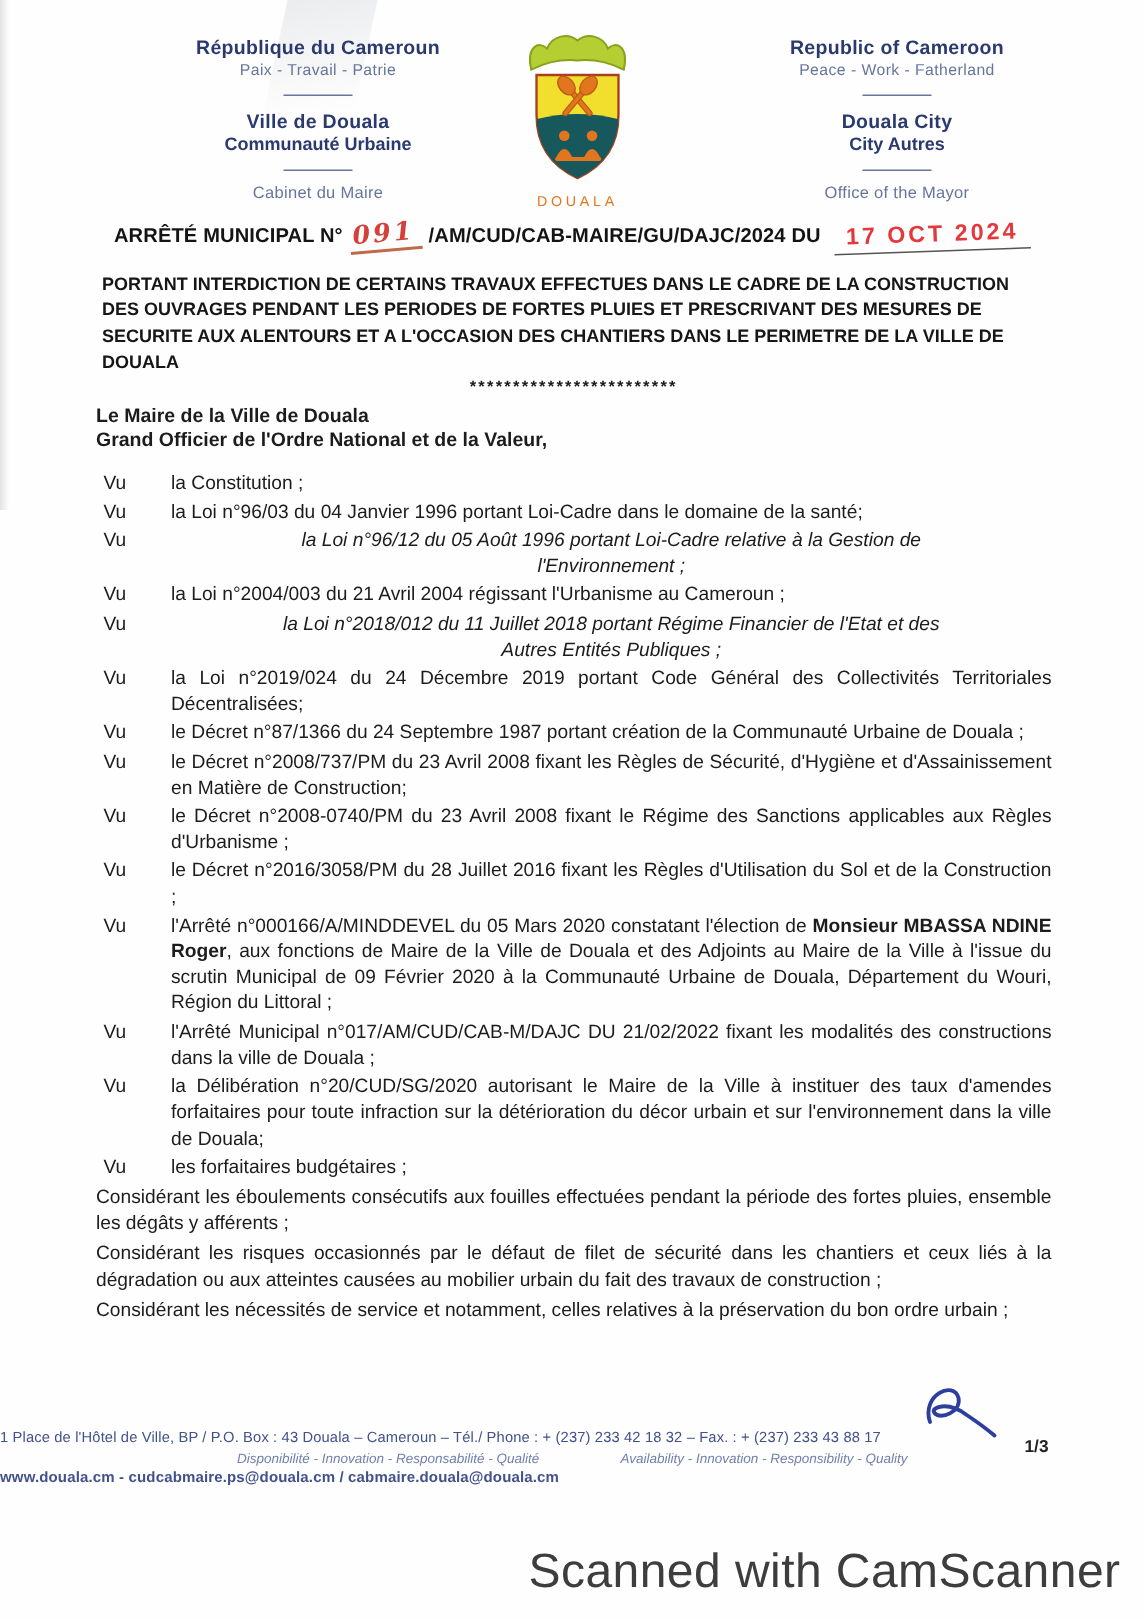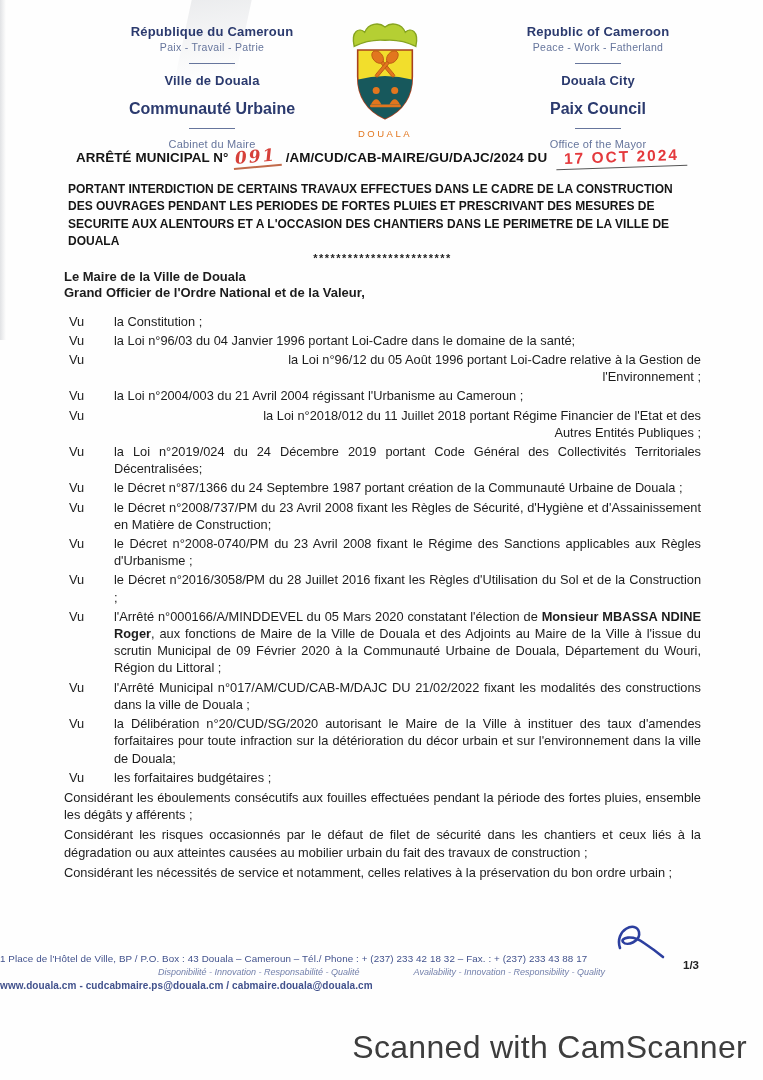--- a/index.html
+++ b/index.html
@@ -22,21 +22,21 @@
     background:linear-gradient(90deg, rgba(140,145,155,.25), rgba(255,255,255,0));
     pointer-events:none;
   }
 
   
   .hdr-col { position:absolute; top:24px; text-align:center; }
   .hdr-col.left  { left:78px;  width:268px; }
   .hdr-col.right { left:478px; width:240px; }
   .hdr-bold   { font-size:13px; font-weight:bold; color:var(--navy); letter-spacing:.2px; }
   .hdr-sub    { font-size:10.5px; color:var(--header-sub); margin-top:2px; letter-spacing:.3px; }
-  .hdr-mid    { font-size:16px; font-weight:bold; color:var(--navy); margin-top:12px; }
+  .hdr-mid    { font-size:12px; font-weight:bold; color:var(--navy); margin-top:1px; }
   .hdr-rule   { width:46px; border-top:1.2px solid var(--header-sub); margin:10px auto 9px; }
   .hdr-office { font-size:11px; color:var(--header-sub); letter-spacing:.2px; }
 
   .hdr-emblem { position:absolute; left:341px; top:20px; width:88px; text-align:center; }
   .emblem-caption {
     font-size:9.5px; font-weight:normal; color:var(--emblem-orange);
     letter-spacing:2.5px; margin-top:0px;
   }
 
   
@@ -62,21 +62,21 @@
   .subject {
     text-align:left; font-weight:bold; font-size:12px; line-height:17.4px;
     color:#161616; padding:0 4px;
   }
   .stars { text-align:center; font-weight:bold; letter-spacing:1.5px; font-size:11px; line-height:12px; margin-top:1px; }
   .salutation { font-weight:bold; font-size:13px; line-height:16.5px; margin:5px 0 11px; }
 
   .vu-row { display:flex; margin-bottom:2px; }
   .vu-label { flex:none; width:50px; padding-left:5px; }
   .vu-text { flex:1; text-align:justify; }
-  .vu-text.ragged { text-align:right; }
+  .vu-text.ragged { text-align:center;font-style:italic; }
 
   .considerant { text-align:justify; margin-top:3px; }
   .considerant.gap { }
 
   
   .signature { position:absolute; left:610px; top:916px; width:62px; height:46px; }
 
   
   .ftr { position:absolute; top:953px; left:0; right:0; text-align:left; color:var(--footer); }
   .ftr-line1 { font-size:9.8px; letter-spacing:.1px; }
@@ -144,21 +144,21 @@
       </g>
     </svg>
     <div class="emblem-caption">DOUALA</div>
   </div>
 
   <div class="hdr-col right">
     <div class="hdr-bold">Republic of Cameroon</div>
     <div class="hdr-sub">Peace - Work - Fatherland</div>
     <div class="hdr-rule"></div>
     <div class="hdr-bold">Douala City</div>
-    <div class="hdr-mid">Paix Council</div>
+    <div class="hdr-mid">City Autres</div>
     <div class="hdr-rule"></div>
     <div class="hdr-office">Office of the Mayor</div>
   </div>
 
   <div class="title-line">
     <span>ARRÊTÉ MUNICIPAL N°</span>
     <span class="hand-number">091</span>
     <span>/AM/CUD/CAB-MAIRE/GU/DAJC/2024 DU</span>
     <span class="date-stamp">17 OCT 2024</span>
   </div>

